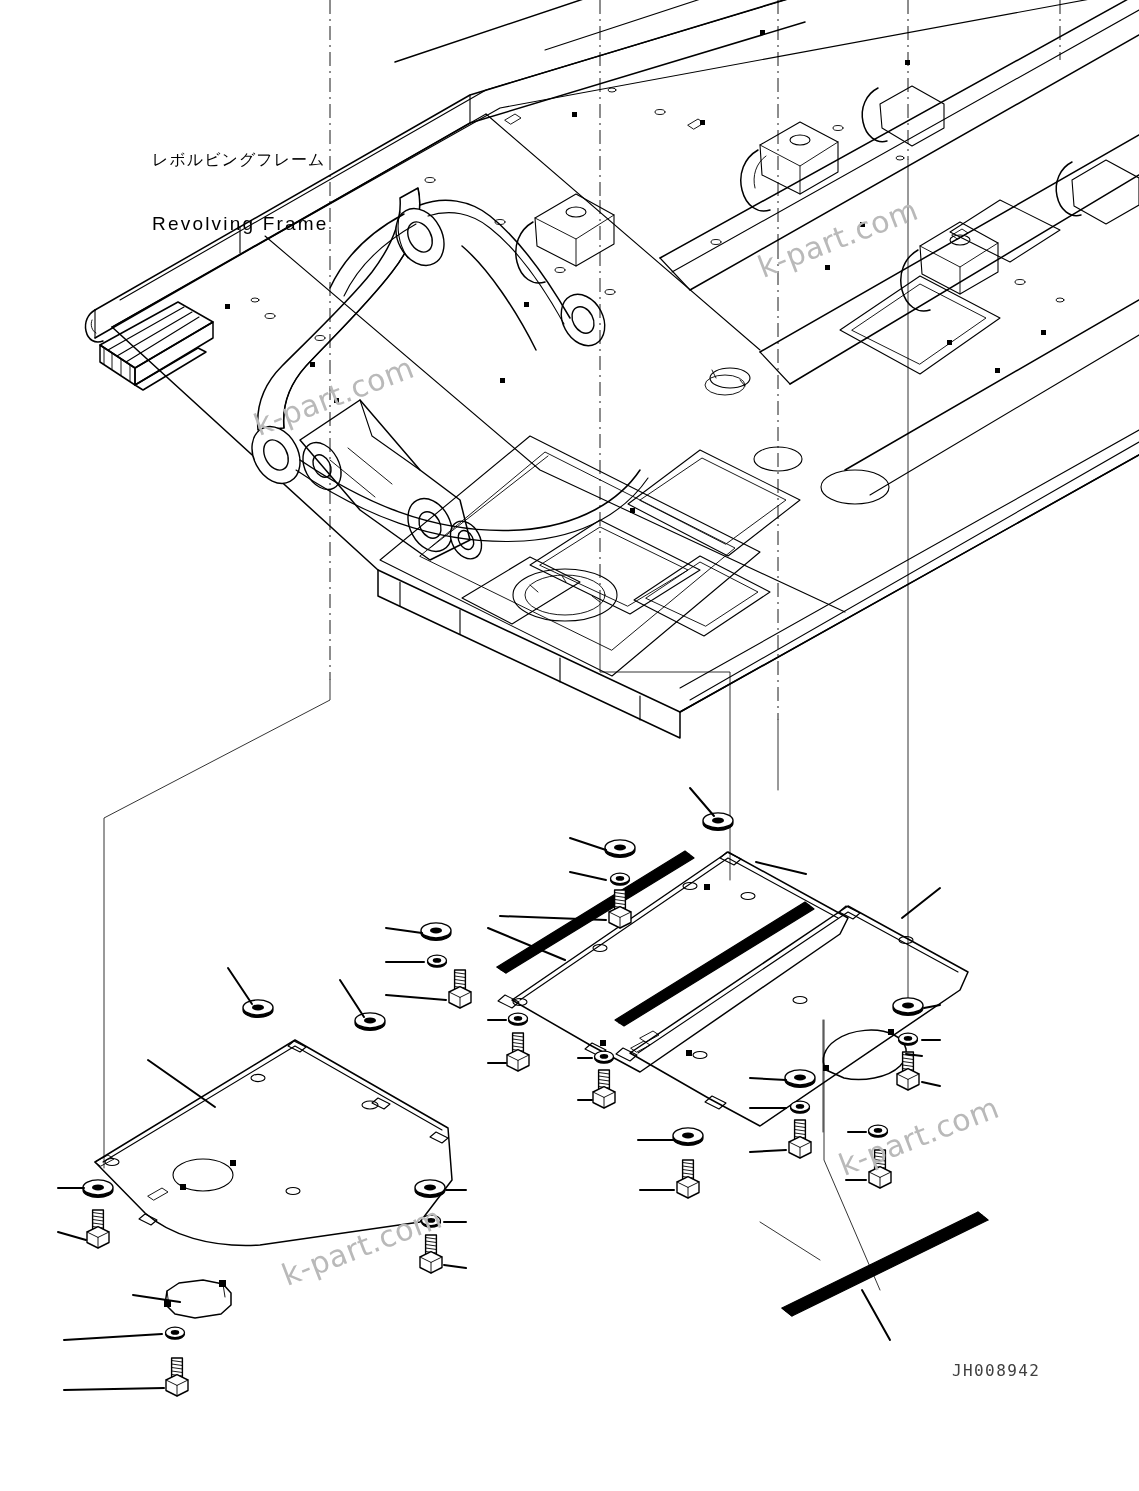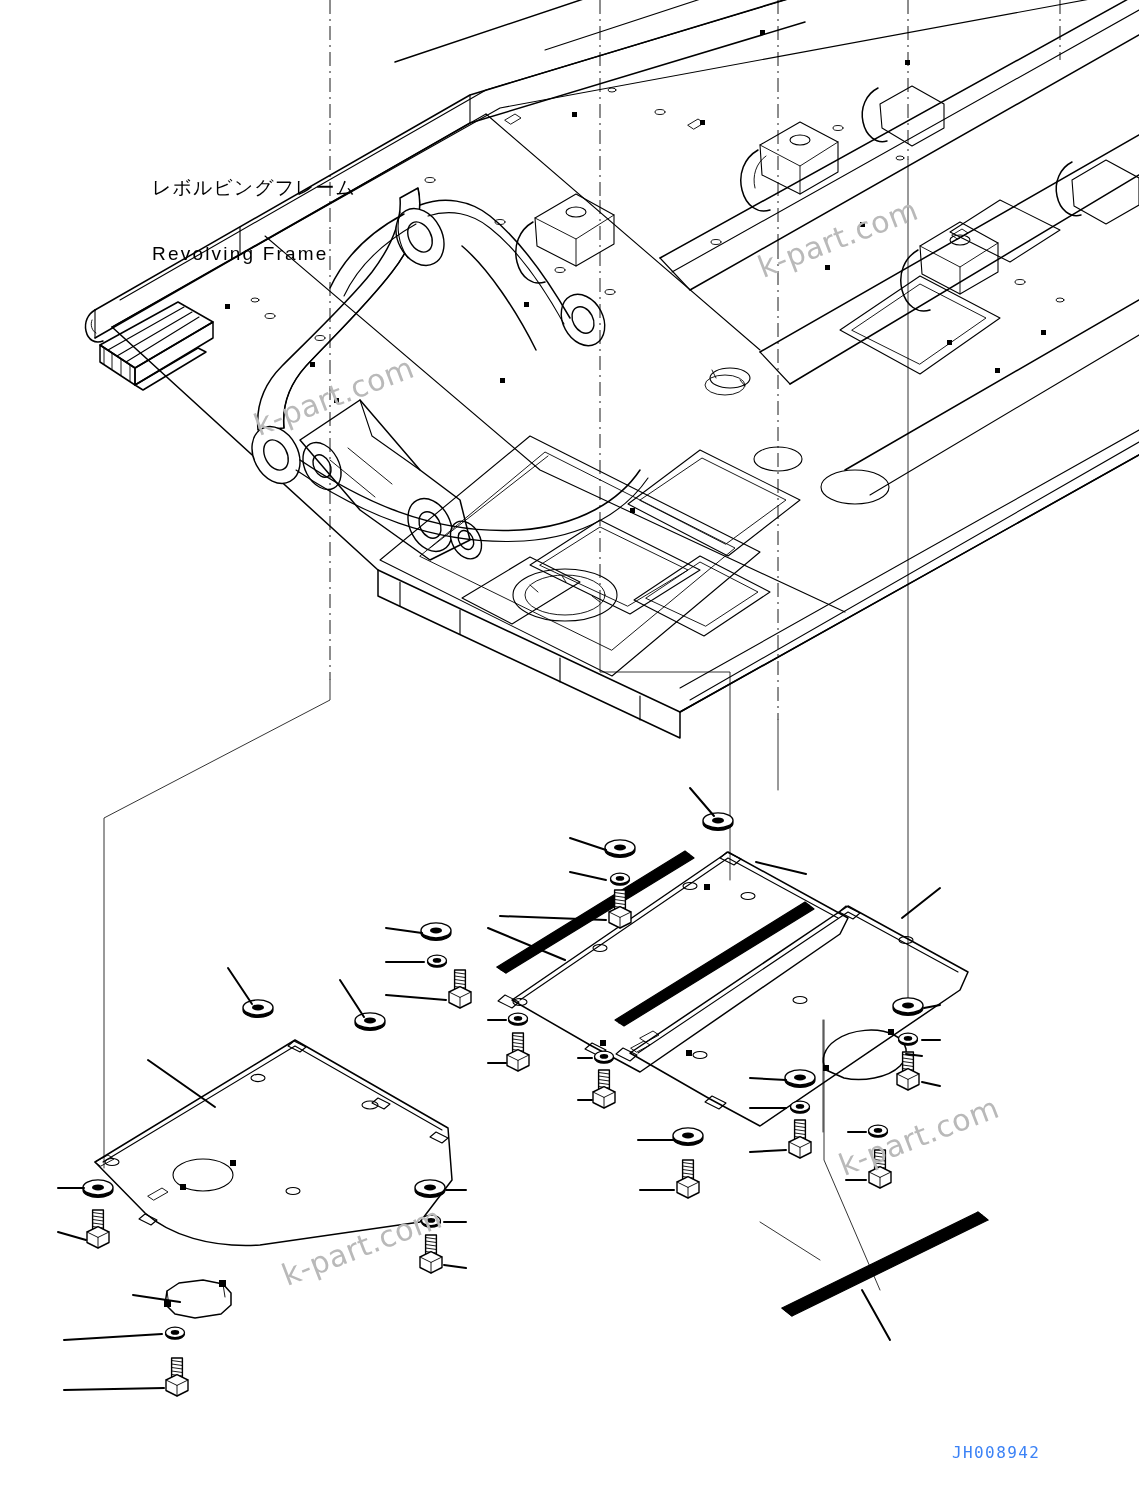--- a/index.html
+++ b/index.html
@@ -27,39 +27,38 @@
   .ttl {
     position: absolute;
     left: 152px;
     top: 108px;
     color: #000;
     line-height: 1.30;
     white-space: pre;
   }
   .ttl .jp {
     font-family: Liberation Serif, serif;
-    font-size: 19px;
+    font-size: 16px;
     letter-spacing: 1px;
     display: block;
-    margin-top: 26px;
   }
   .ttl .en {
     font-family: Liberation Sans, sans-serif;
     font-size: 19px;
     letter-spacing: 2.2px;
     display: block;
   }
   .dwgno {
     position: absolute;
     left: 952px;
-    top: 1443px;
+    top: 1361px;
     font-family: "DejaVu Sans Mono", monospace;
     font-size: 16px;
     letter-spacing: 1.4px;
-    color: #3b82f6;
+    color: #404040;
   }
   .wm {
     position: absolute;
     font-family: "DejaVu Sans", sans-serif;
     font-size: 30px;
     color: #b9b9b9;
     white-space: nowrap;
     transform-origin: left top;
     pointer-events: none;
     letter-spacing: 0.5px;

